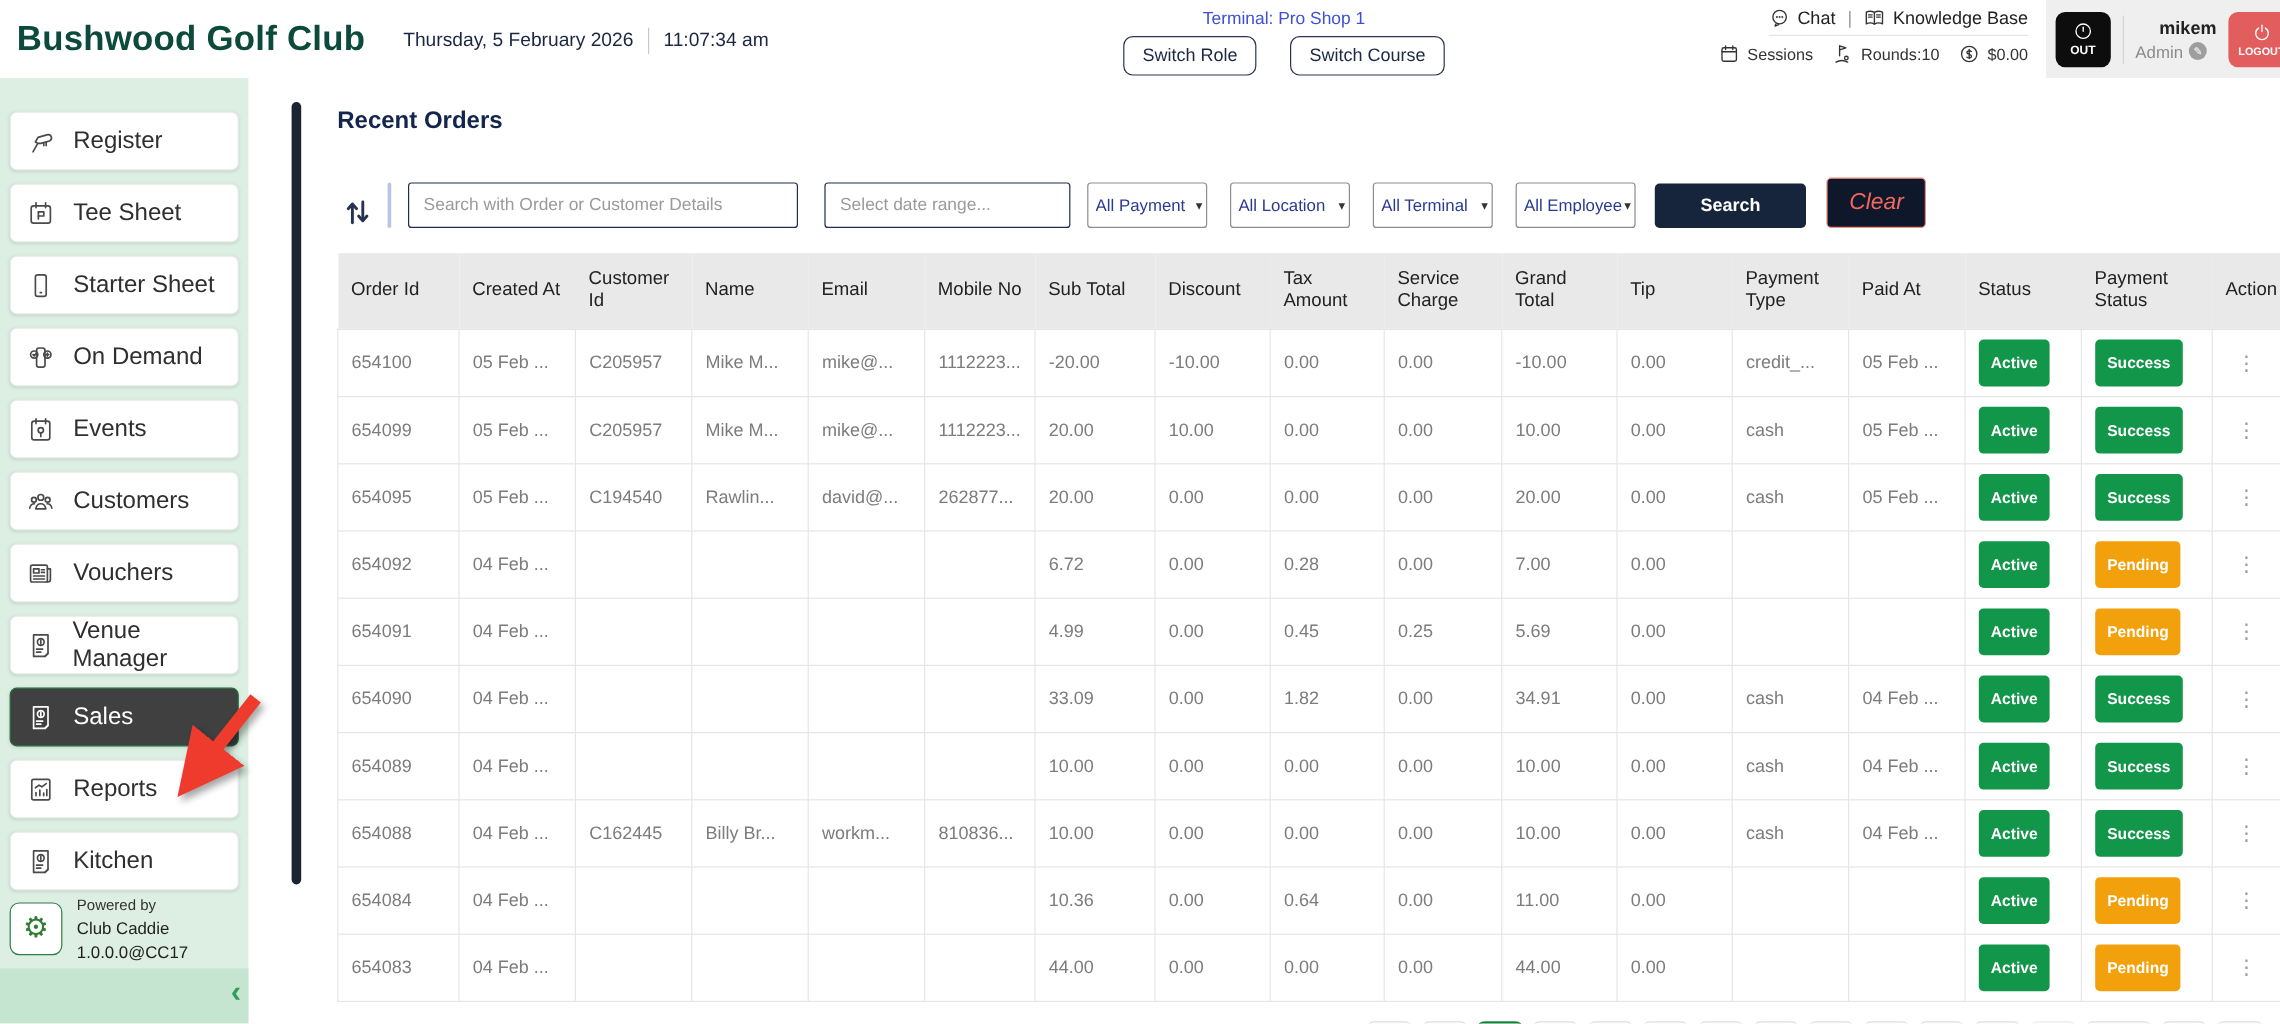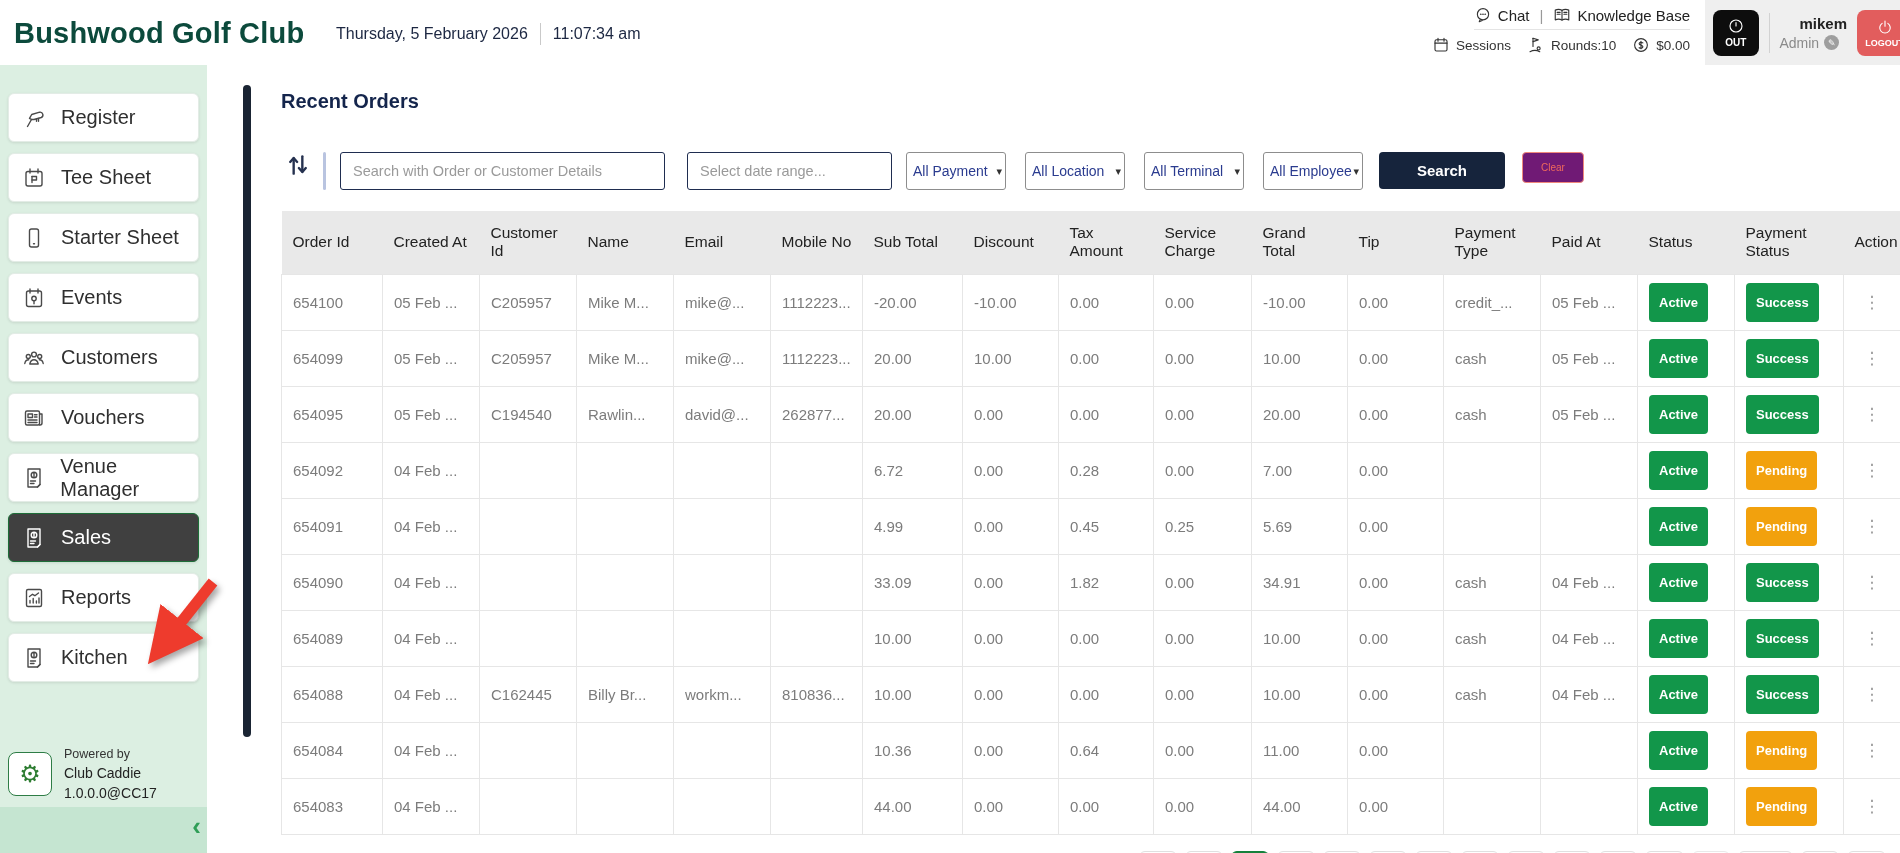--- a/index.html
+++ b/index.html
@@ -47,32 +47,32 @@
   .powered { font-size:12.5px; color:#333; line-height:1.45; }
   .powered .brand, .powered .ver { font-size:14px; color:#222; }
   .sb-strip { position:absolute; left:0; bottom:0; width:100%; height:46px; background:#c5e5d1; }
   .collapse-ic { position:absolute; right:6px; top:6px; font-size:26px; font-weight:bold; color:#2f9e57; cursor:pointer; line-height:1; }
   .red-arrow { position:absolute; left:125px; top:505px; width:105px; height:105px; pointer-events:none; filter:drop-shadow(3px 4px 3px rgba(0,0,0,.35)); }
   .side-scrollbar { position:absolute; left:243px; top:85px; width:8px; height:652px; background:#1a2433; border-radius:4px; }
 
   
   .main { flex:1; background:#fff; padding:25px 0 0 74px; }
   .page-title { font-size:20px; font-weight:bold; color:#14254c; }
-  .filter-row { display:flex; align-items:flex-start; margin-top:39px; height:38px; }
+  .filter-row { display:flex; align-items:flex-end; margin-top:39px; height:38px; }
   .refresh-ic { width:26px; height:26px; margin-left:4px; margin-right:12px; stroke:#25314f; fill:none; stroke-width:2.2; stroke-linecap:round; stroke-linejoin:round; cursor:pointer; }
   .vdiv { width:3px; height:38px; background:#b9c4e0; margin-right:14px; border-radius:2px; }
   .f-input { height:38px; border:1px solid #1f2d50; border-radius:3px; padding:0 12px; font-size:14.5px; color:#333; font-family:inherit; }
   .f-input::placeholder { color:#9a9a9a; }
   .search-input { width:325px; margin-right:22px; }
   .date-input { width:205px; margin-right:14px; }
   .ddl { width:100px; height:38px; border:1px solid #8d8d8d; border-radius:3px; background:#fff; display:flex; align-items:center; padding:0 3px 0 6px; margin-right:19px; cursor:pointer; }
   .ddl-txt { flex:1; font-size:14px; color:#2a3b8f; white-space:nowrap; overflow:hidden; }
   .caret { font-size:11px; color:#333; }
   .search-btn { background:#16243c; color:#fff; border:none; border-radius:4px; padding:10px 38px; font-size:15px; font-weight:bold; cursor:pointer; margin-left:-3px; margin-right:17px; font-family:inherit; }
-  .clear-btn { background:#701a75; color:#f0695c; border:1px solid #f0887b; border-radius:4px; padding:9px 18px; font-size:10px; cursor:pointer; font-family:inherit; }
+  .clear-btn { background:#0f172a; color:#f0695c; border:1px solid #f0887b; border-radius:4px; padding:9px 18px; font-size:19px; cursor:pointer; font-family:inherit;font-style:italic; }
 
   
   .orders-table { margin-top:21px; border-collapse:collapse; table-layout:fixed; width:1619px; }
   .orders-table th { background:#e9e9e9; font-weight:400; color:#222; font-size:15.5px; text-align:left; padding:8px 11px; height:63px; vertical-align:middle; }
   .orders-table td { border:1px solid #e6e6e6; color:#7c7c7c; font-size:15px; padding:8px 11px; height:50px; vertical-align:middle; white-space:nowrap; overflow:hidden; background:#fff; }
   .badge { display:inline-block; padding:12px 10px; border-radius:4px; font-size:13px; font-weight:bold; color:#fff; }
   .badge.green { background:#12964a; }
   .badge.orange { background:#f2a10d; }
   .dots { color:#9a9a9a; font-size:17px; cursor:pointer; display:inline-block; width:100%; text-align:center; }
 
@@ -150,20 +150,27 @@
 
 <header class="topbar">
   <div class="logo">Bushwood Golf Club</div>
 
   <div class="datetime">
     <span>Thursday, 5 February 2026</span>
     <span class="dt-sep"></span>
     <span>11:07:34 am</span>
   </div>
 
+  <div class="terminal-block">
+    <div class="terminal-label">Terminal: Pro Shop 1</div>
+    <div class="switch-btns">
+      <button class="switch-btn">Switch Role</button>
+      <button class="switch-btn">Switch Course</button>
+    </div>
+  </div>
 
   <div class="quick-links">
     <div class="ql-row1">
       <span class="ql-item">
         <svg class="tico" viewBox="0 0 24 24">
             <circle cx="12" cy="11" r="7.5"></circle>
             <path d="M8 18.5L7 21l4-1.6"></path>
             <circle cx="9" cy="11" r=".4"></circle>
             <circle cx="12" cy="11" r=".4"></circle>
             <circle cx="15" cy="11" r=".4"></circle>
@@ -257,20 +264,28 @@
           <span class="sb-icon">
             <svg viewBox="0 0 24 24">
               <use href="#sym-tablet"></use>
             </svg>
           </span>
           <span class="sb-label">Starter Sheet</span>
         </div>
         <div class="sb-item">
           <span class="sb-icon">
             <svg viewBox="0 0 24 24">
+              <use href="#sym-ondemand"></use>
+            </svg>
+          </span>
+          <span class="sb-label">On Demand</span>
+        </div>
+        <div class="sb-item">
+          <span class="sb-icon">
+            <svg viewBox="0 0 24 24">
               <use href="#sym-calevent"></use>
             </svg>
           </span>
           <span class="sb-label">Events</span>
         </div>
         <div class="sb-item">
           <span class="sb-icon">
             <svg viewBox="0 0 24 24">
               <use href="#sym-people"></use>
             </svg>

